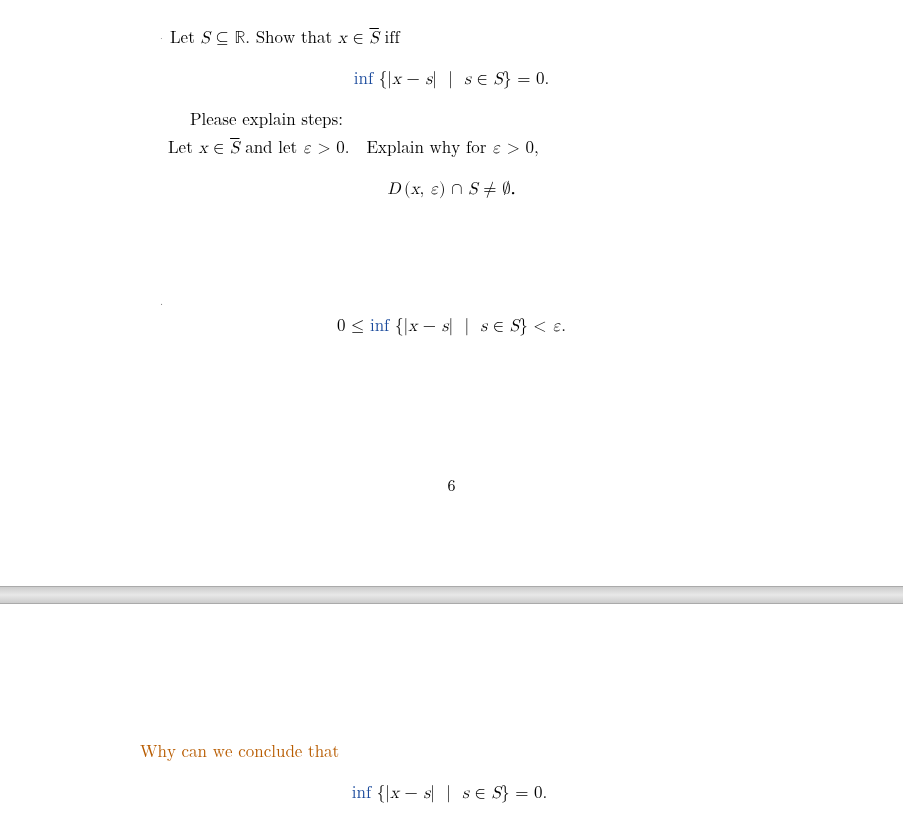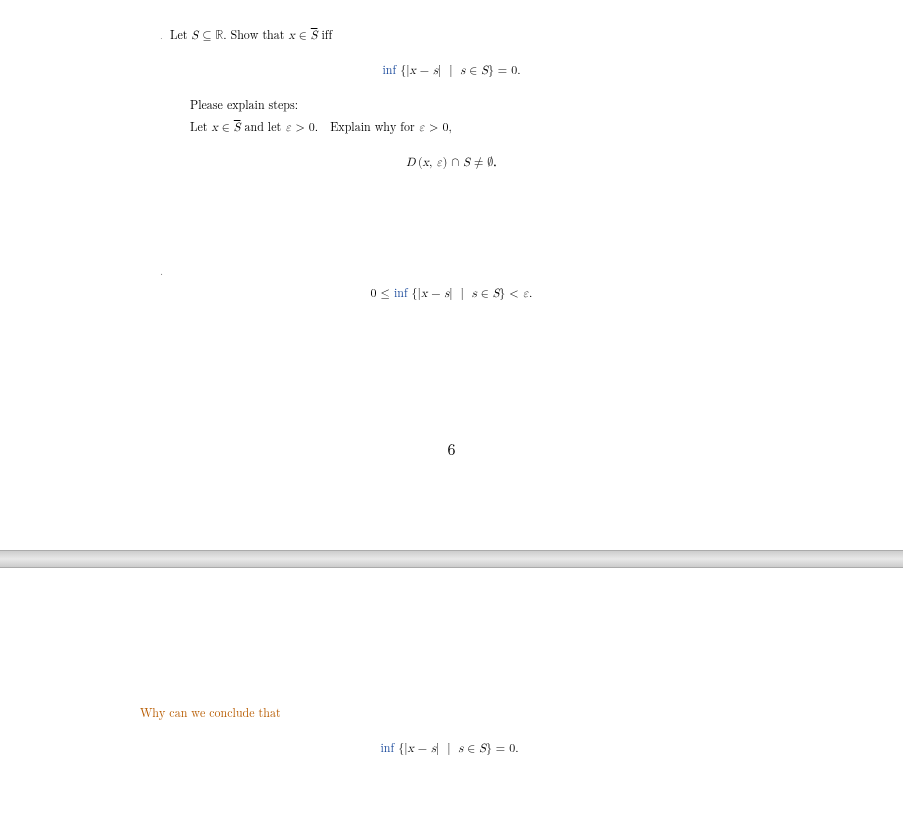--- a/index.html
+++ b/index.html
@@ -77,21 +77,21 @@
       font-size: 10px;
       margin-right: 4px;
     }
 
     .relative-container {
       position: relative;
     }
 
     
     .formula-text {
-      font-size: 12px;
+      font-size: 17px;
       font-family: "Computer Modern", "Latin Modern Math", Georgia, serif;
     }
 
     .top-section {
       padding-top: 8px;
     }
 
     
     .page-bottom-content {
       padding: 28px 80px 20px 80px;
@@ -114,21 +114,21 @@
     <div class="formula-container">
       <span class="formula-text">
         <span style="color:#1a4a9c;">inf</span> {|<i>x</i> − <i>s</i>|&nbsp; | &nbsp;<i>s</i> ∈ <i>S</i>} = 0.
       </span>
     </div>
 
     <div class="indent-line please-line formula-text">
       Please explain steps:
     </div>
 
-    <div style="margin-left:110px; margin-bottom:6px;" class="formula-text">
+    <div style="margin-left:88px; margin-bottom:6px;" class="formula-text">
       Let <span class="math"><i>x</i></span> ∈ <span style="text-decoration:overline; font-style:italic;">S</span> and let <span class="math"><i>ε</i></span> &gt; 0. &nbsp; Explain why for <i>ε</i> &gt; 0,
     </div>
 
     <div class="formula-container" style="margin-bottom: 16px;">
       <span class="formula-text">
         <i>D</i> (<i>x</i>, <i>ε</i>) ∩ <i>S</i> ≠ ∅<b>.</b>
       </span>
     </div>
 
     <div style="height: 80px;"></div>

